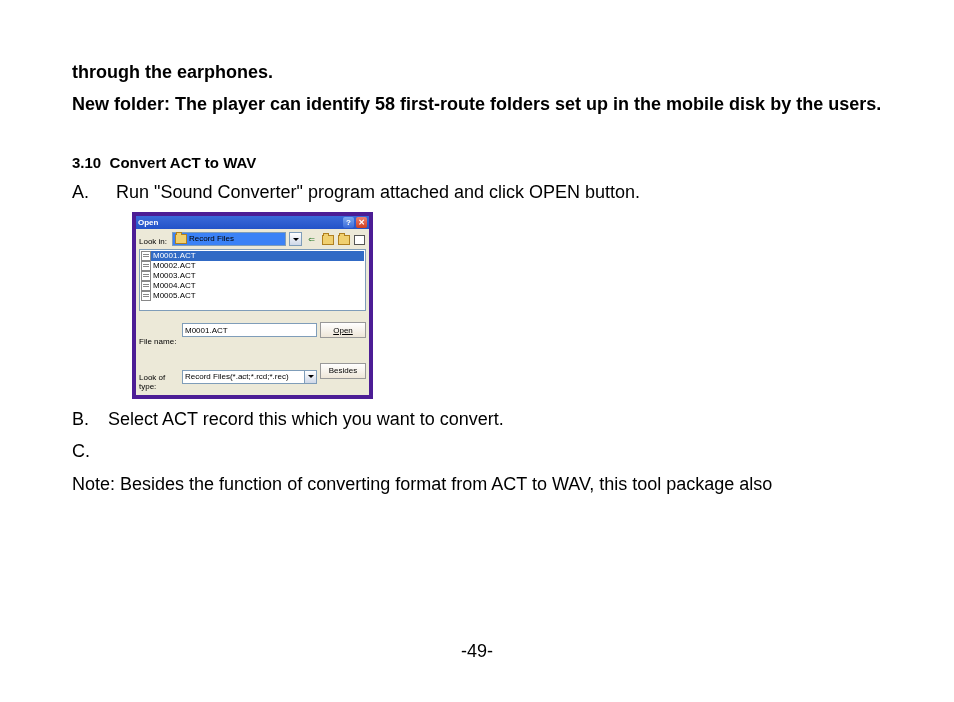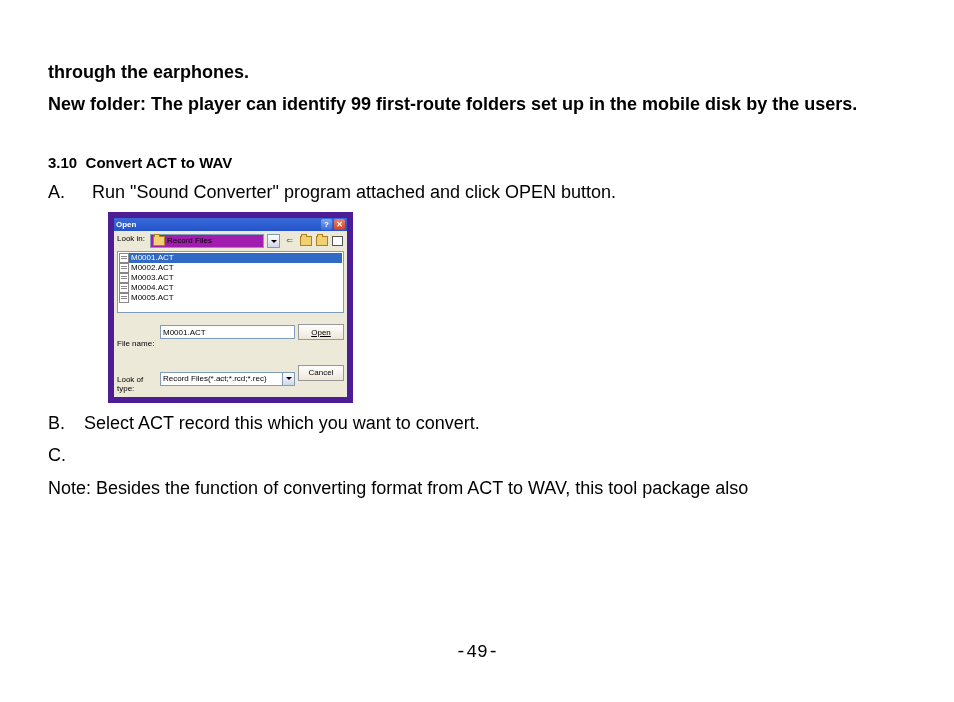--- a/index.html
+++ b/index.html
@@ -6,45 +6,45 @@
     margin: 0;
     padding: 0;
     background: #fff;
     font-family: Arial, Helvetica, sans-serif;
     color: #000;
     width: 954px;
     height: 702px;
     position: relative;
   }
   .page {
-    padding: 56px 56px 10px 48px;
+    padding: 56px 56px 10px 72px;
     box-sizing: border-box;
     line-height: 1.8;
     font-size: 18px;
   }
   .bold { font-weight: bold; }
   .h { font-weight: bold; margin-top: 28px; font-size: 15px; }
   .step { display: flex; }
   .step-letter { width: 44px; flex: 0 0 44px; }
   .step-sub { display:flex; }
   .step-sub .step-letter { width:36px; flex:0 0 36px; }
   .justify { text-align: justify; }
   .pageno {
     position: absolute;
     bottom: 40px;
     left: 0; right: 0;
     text-align: center;
-    font-family: Liberation Mono, monospace;
+    font-family: Liberation Sans, sans-serif;
     font-size: 18px;
   }
   
   .dialog-wrap { margin: 4px 0 4px 60px; }
   .dialog {
     width: 233px;
-    border: 6px solid #4c1d95;
+    border: 4px solid #4c1d95;
     background: #ece9d8;
     font-family: Tahoma, Arial, sans-serif;
     font-size: 8px;
     line-height: 1.2;
   }
   .titlebar {
     height: 13px;
     background: linear-gradient(#3a6ad9,#2353c8);
     display: flex;
     align-items: center;
@@ -55,24 +55,24 @@
   .titlebar .btn {
     width: 11px; height: 11px;
     margin-left: 2px;
     display: flex; align-items:center; justify-content:center;
     border-radius: 2px;
     font-size: 8px;
     font-weight: bold;
   }
   .btn.help { background: linear-gradient(#7da9f0,#3a6ad9); color:#fff; }
   .btn.close { background: linear-gradient(#f08070,#d04020); color:#fff; }
-  .lookrow { display:flex; align-items:flex-start; padding: 3px; gap:3px; }
+  .lookrow { display:flex; align-items:flex-end; padding: 3px; gap:3px; }
   .lookrow .label { width: 30px; }
   .folderbox {
-    flex: 1; height: 12px; border: 1px solid #7f9db9; background:#a21caf;
+    flex: 1; height: 12px; border: 1px solid #7f9db9; background:#3b82f6;
     display:flex; align-items:center; padding:0 2px; gap:2px;
   }
   .folder-icon {
     width:10px;height:8px;background:#f0d070;border:1px solid #b08020;
     position:relative;
   }
   .folder-icon:before {
     content:"";position:absolute;top:-3px;left:0;width:4px;height:2px;
     background:#f0d070;border:1px solid #b08020;border-bottom:none;
   }
@@ -109,21 +109,21 @@
     background:linear-gradient(#fff,#eee6d8);
     border:1px solid #999;display:flex;align-items:center;justify-content:center;
     font-size:8px;
   }
 </style>
 </head>
 <body>
 
 <div class="page">
   <div class="bold">through the earphones.</div>
-  <div class="bold">New folder: The player can identify 99 first-route folders set up in the mobile disk by the users.</div>
+  <div class="bold">New folder: The player can identify 58 first-route folders set up in the mobile disk by the users.</div>
 
   <div class="h">
     <span>3.10</span>&nbsp;&nbsp;<span>Convert ACT to WAV</span>
   </div>
 
 
   <div class="step">
     <div class="step-letter">A.</div>
     <div>Run "Sound Converter" program attached and click OPEN button.</div>
   </div>
@@ -187,21 +187,21 @@
           </div>
       </div>
       <div class="bottomrow" style="padding-top:0;">
         <div class="label">Look of type:</div>
         <div class="textbox" style="position:relative;padding-right:12px;margin-top:12px;">
           <span>Record Files(*.act;*.rcd;*.rec)</span>
           <span class="dd-arrow" style="position:absolute;right:-1px;top:-1px;height:12px;">
               <span></span>
             </span>
         </div>
-        <div class="winbtn">Cancel</div>
+        <div class="winbtn">Besides</div>
       </div>
     </div>
   </div>
 
   <div class="step step-sub">
     <div class="step-letter">B.</div>
     <div>Select ACT record this which you want to convert.</div>
   </div>
   <div class="step step-sub">
     <div class="step-letter">C.</div>

